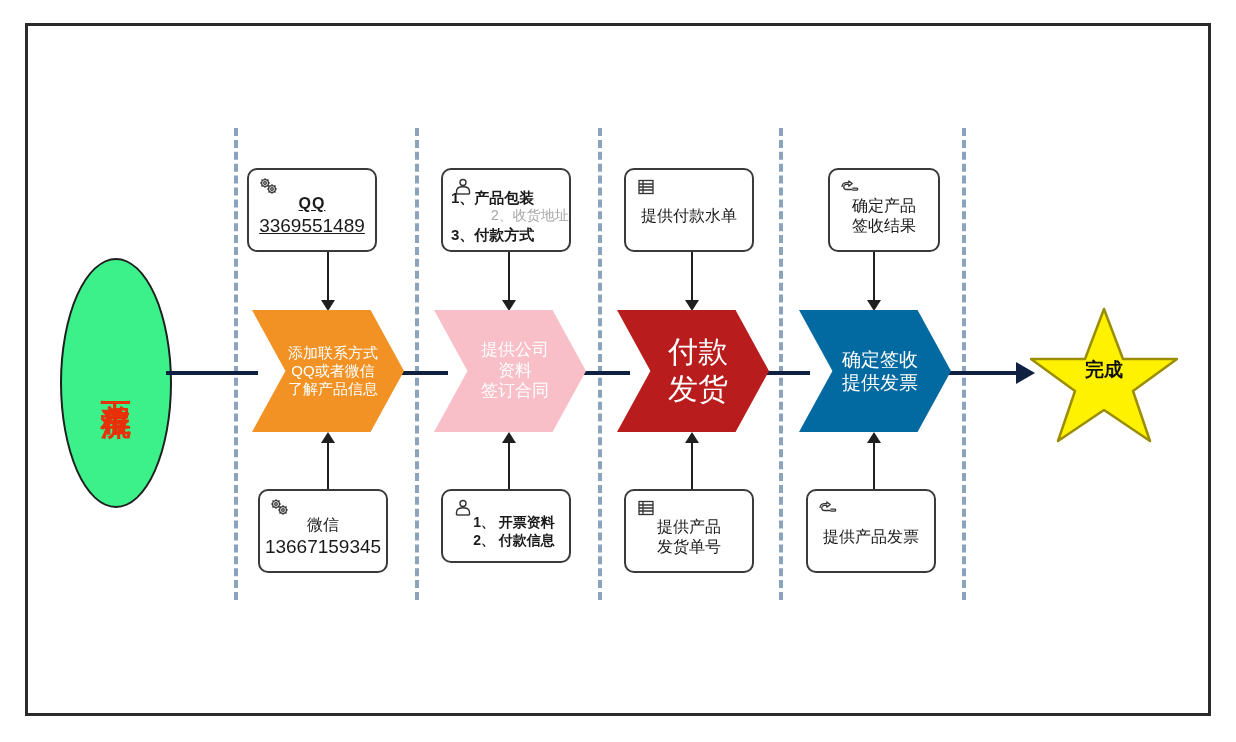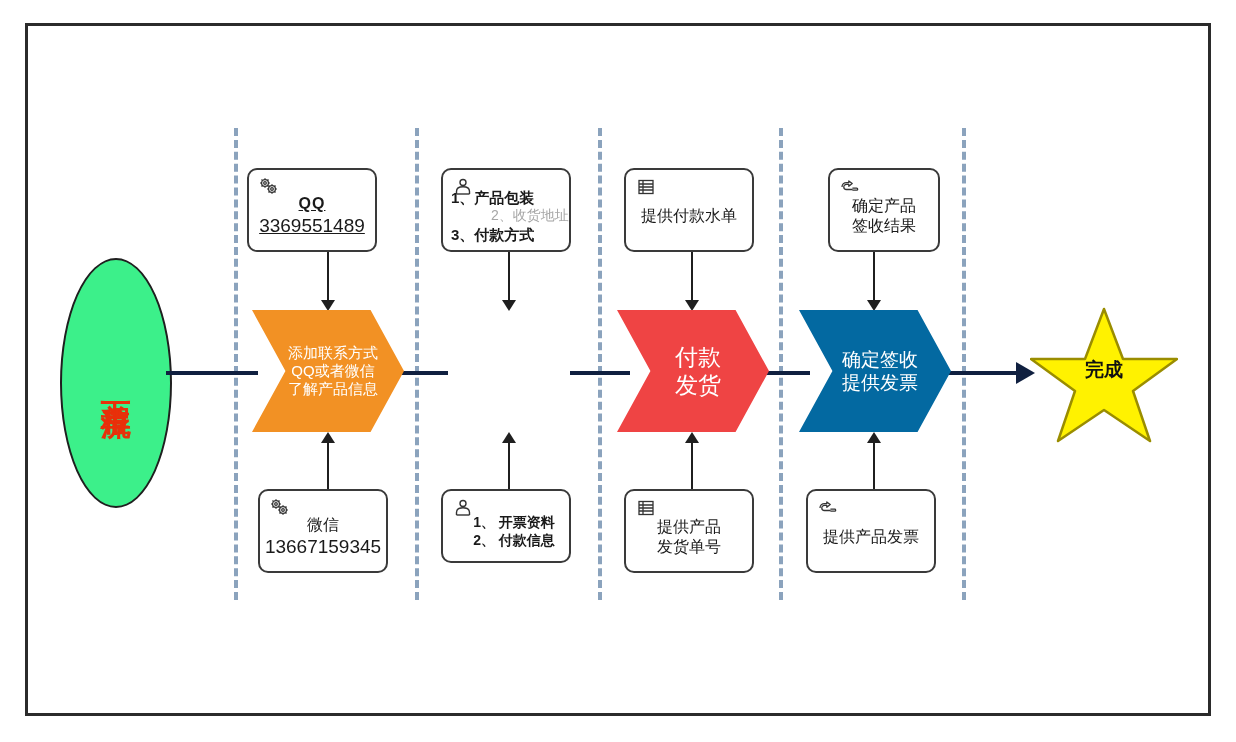--- a/index.html
+++ b/index.html
@@ -236,20 +236,27 @@
     </span>
     <div class="note-lines left-al">
       <span class="ln b-line">1、产品包装</span>
       <span class="ln g-line">2、收货地址</span>
       <span class="ln b-line">3、付款方式</span>
     </div>
   </div>
   <div class="vline" style="left:508px; top:252px; height:52px;"></div>
   <div class="varrow down" style="left:502px; top:300px;"></div>
 
+  <div class="chevron" style="left:434px; top:310px; width:152px; height:122px; background:#f9bfc8; font-size:17px;">
+    <div class="chev-text">
+      <div>提供公司</div>
+      <div>资料</div>
+      <div>签订合同</div>
+    </div>
+  </div>
 
   <div class="vline" style="left:508px; top:443px; height:48px;"></div>
   <div class="varrow up" style="left:502px; top:432px;"></div>
   <div class="note-box" style="left:441px; top:489px; width:130px; height:74px;padding-left:16px;">
     <span class="note-icon">
       <svg viewBox="0 0 22 20" width="22" height="20">
         <g fill="none" stroke="#333" stroke-width="1.4">
           <circle cx="11" cy="5.5" r="3"></circle>
           <path d="M4.5 17v-2.6c0-3 3-4.6 6.5-4.6s6.5 1.6 6.5 4.6V17"></path>
           <path d="M4.5 17h13"></path>
@@ -271,21 +278,21 @@
         </g>
       </svg>
     </span>
     <div class="note-lines">
       <span class="ln n-line">提供付款水单</span>
     </div>
   </div>
   <div class="vline" style="left:691px; top:252px; height:52px;"></div>
   <div class="varrow down" style="left:685px; top:300px;"></div>
 
-  <div class="chevron" style="left:617px; top:310px; width:152px; height:122px; background:#ef4444; font-size:23px;">
+  <div class="chevron" style="left:617px; top:310px; width:152px; height:122px; background:#b91c1c; font-size:30px;">
     <div class="chev-text">
       <div>付款</div>
       <div>发货</div>
     </div>
   </div>
 
   <div class="vline" style="left:691px; top:443px; height:48px;"></div>
   <div class="varrow up" style="left:685px; top:432px;"></div>
   <div class="note-box" style="left:624px; top:489px; width:130px; height:84px;">
     <span class="note-icon">

